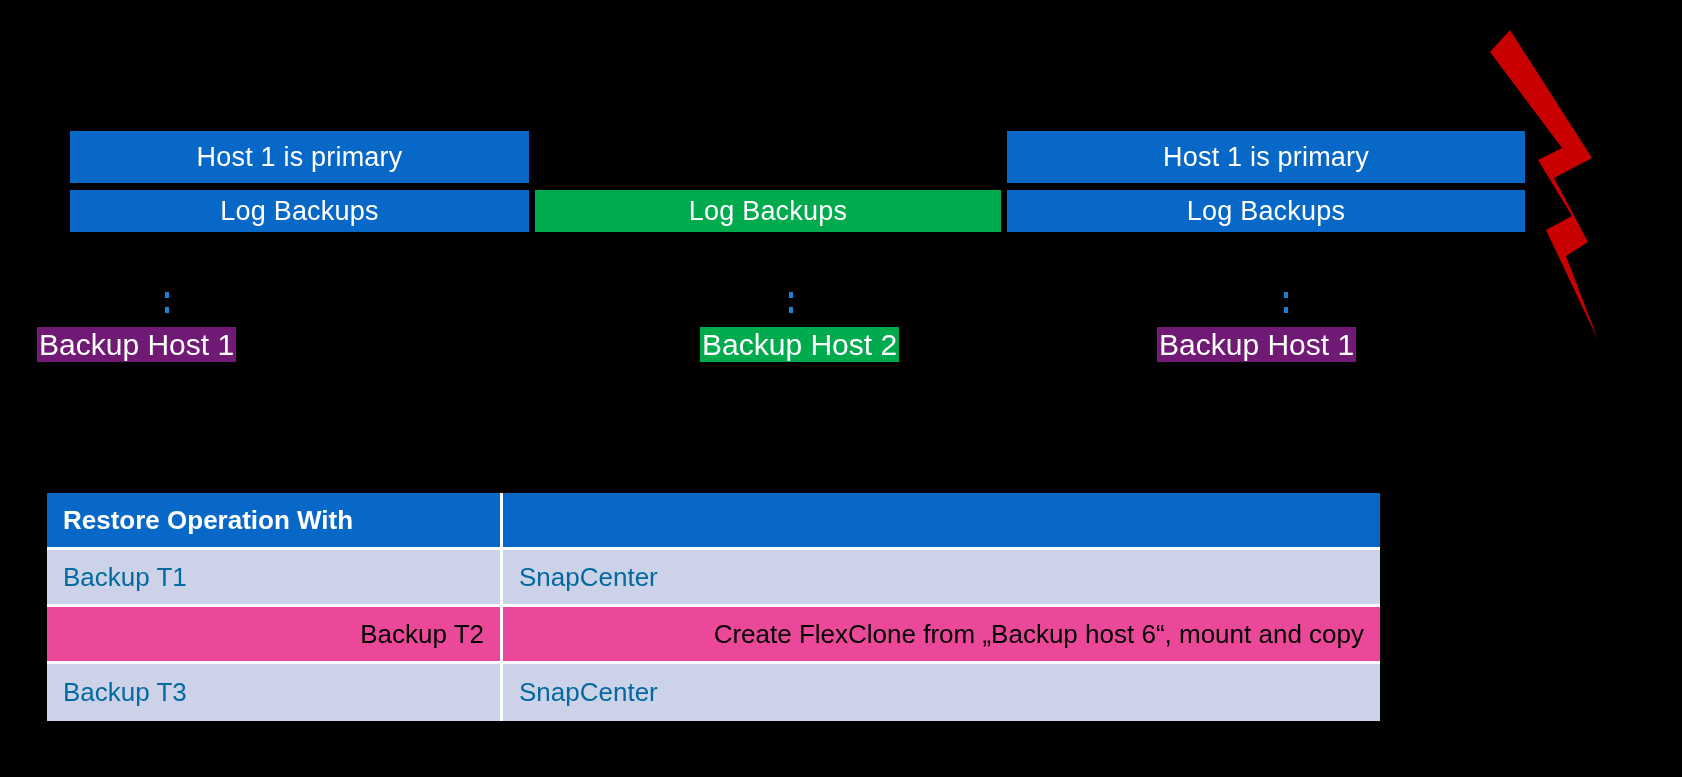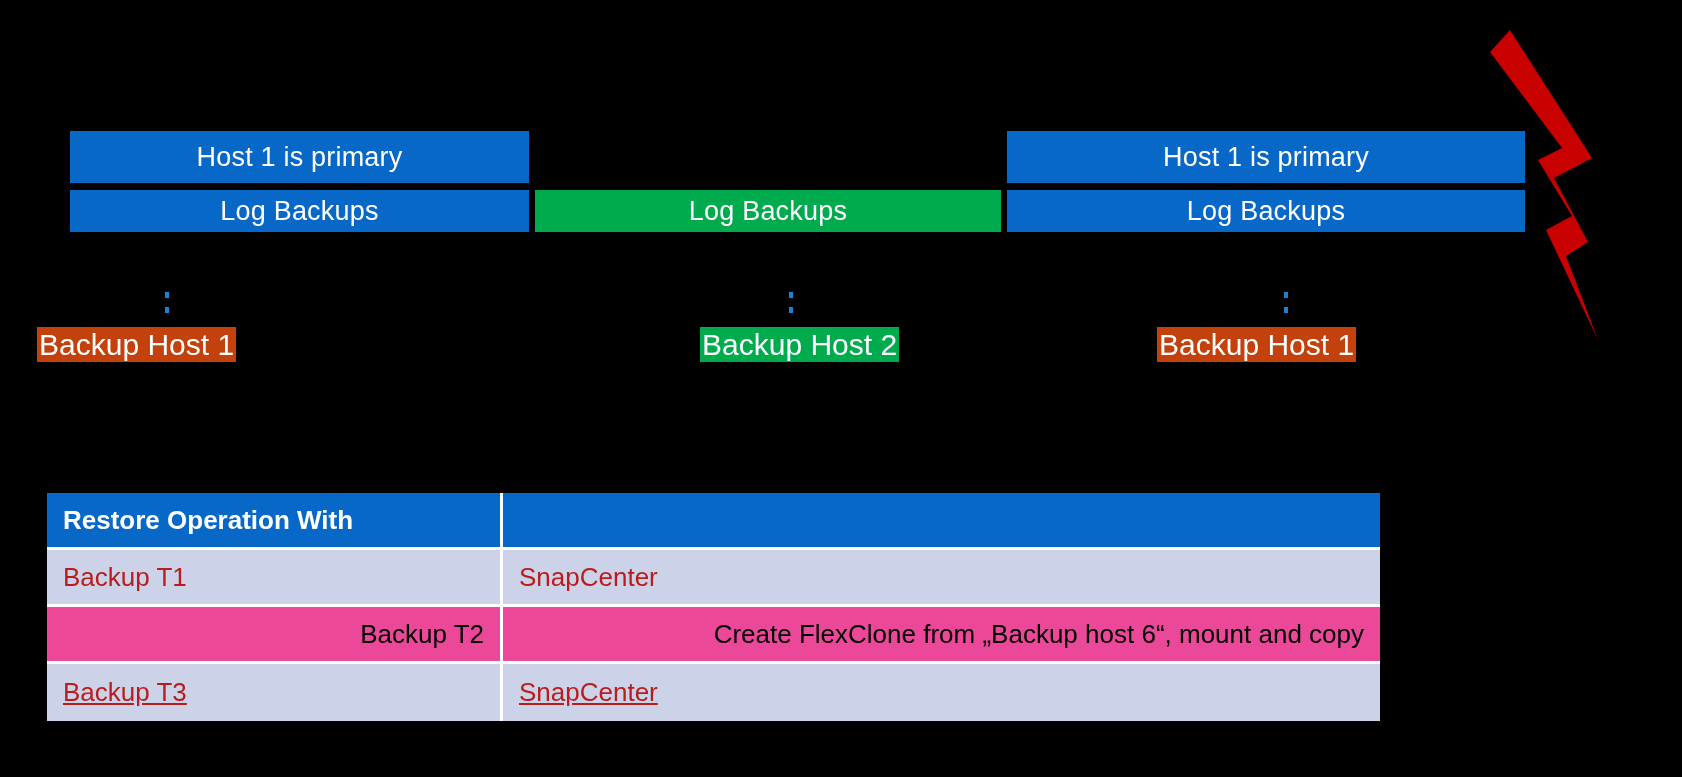--- a/index.html
+++ b/index.html
@@ -82,21 +82,21 @@
     );
   }
   .marker-label {
     position: absolute;
     color: #ffffff;
     font-size: 30px;
     line-height: 1.18;
     padding: 0 2px;
     white-space: nowrap;
   }
-  .lbl-blue  { background: #c2410c; }
+  .lbl-blue  { background: #701a75; }
   .lbl-green { background: #00ab4e; }
 
   
   .restore-table {
     position: absolute;
     left: 47px;
     top: 493px;
     width: 1333px;
     border-collapse: separate;
     border-spacing: 0;
@@ -108,31 +108,31 @@
     padding: 0 16px;
     text-align: left;
     vertical-align: middle;
     height: 57px;
     box-sizing: border-box;
     border-right: 3px solid #ffffff;
     border-bottom: 3px solid #ffffff;
   }
   .restore-table th:last-child,
   .restore-table td:last-child { border-right: none; }
-  .restore-table tr:last-child td { border-bottom: none; text-decoration: underline; }
+  .restore-table tr:last-child td { border-bottom: none; }
 
   .restore-table thead th {
     background: #0768c8;
     color: #ffffff;
     font-weight: bold;
     font-size: 26px;
   }
   .col-a { width: 456px; }
 
-  .row-shade-a td { background: #ccd2e8; color: #b91c1c; }
+  .row-shade-a td { background: #ccd2e8; color: #0369a1; }
   .row-shade-b td { background: #ec4899; color: #000000; text-align: right; }
 </style>
 </head>
 <body>
 
 <div class="stage">
 
   <div class="timeline">
 
     <div class="bar row-top seg-1 c-blue">Host 1 is primary</div>

